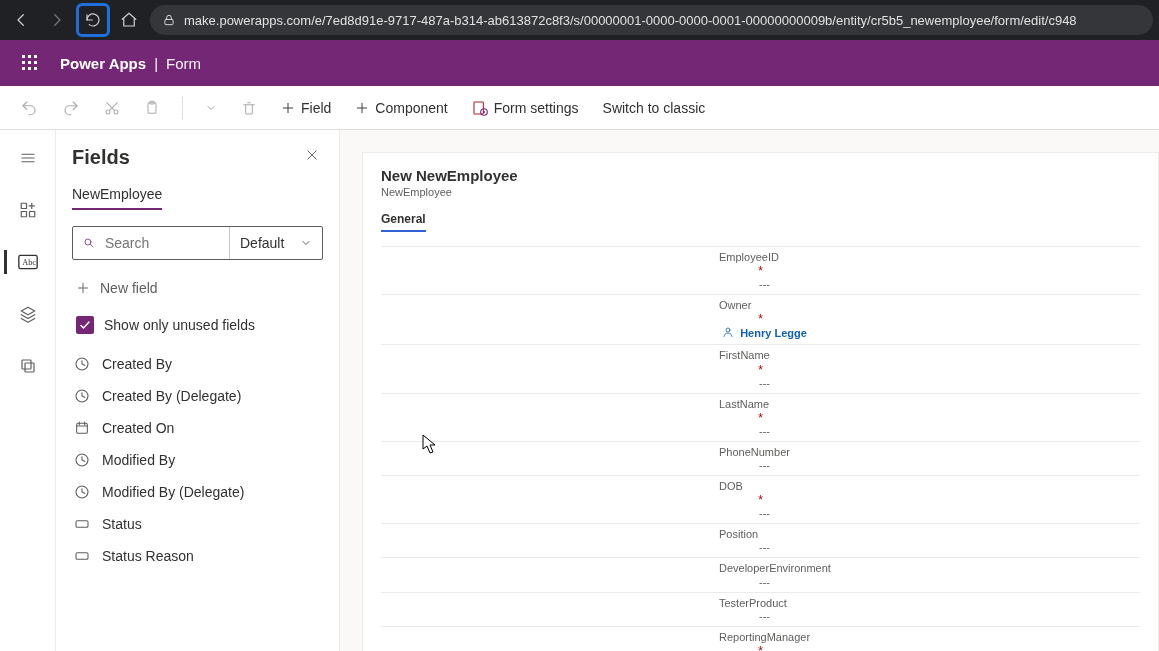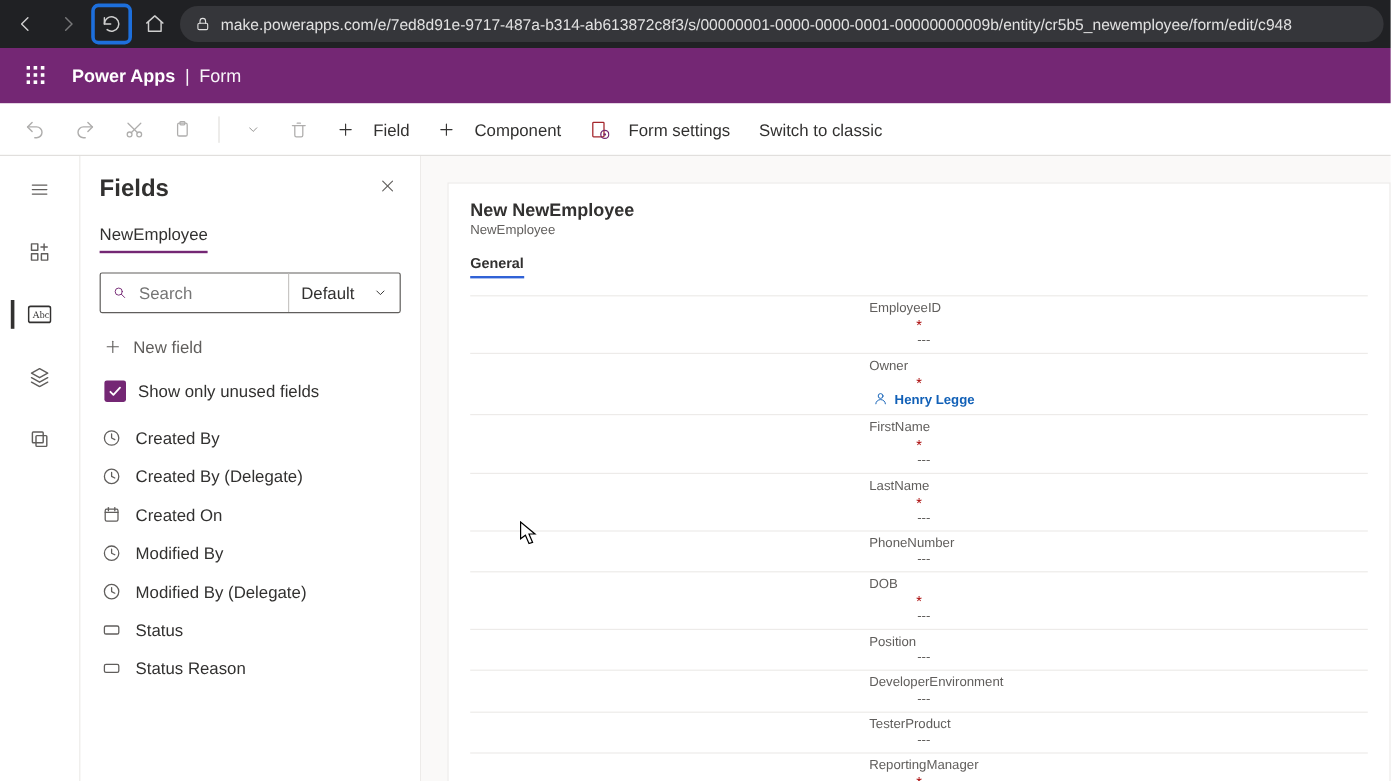--- a/index.html
+++ b/index.html
@@ -9,27 +9,27 @@
   .bc-btn { width:30px; height:30px; display:flex; align-items:center; justify-content:center; border-radius:4px; }
   .bc-reload { outline:3px solid #1d6fdc; outline-offset:-1px; }
   .addr { flex:1; background:#35363a; border-radius:20px; height:30px; display:flex; align-items:center; padding:2px 12px; gap:8px; font-size:13px; color:#e1e1e1; overflow:hidden; white-space:nowrap;}
   
   .app-bar { background:#742774; color:#fff; height:46px; display:flex; align-items:center; padding:0 16px; gap:16px; font-size:15px;}
   .waffle { width:28px; height:28px; display:flex; align-items:center; justify-content:center;}
   .app-title { font-weight:600; }
   .app-sub { opacity:.95; }
   
   .command-bar { height:44px; border-bottom:1px solid #e1dfdd; display:flex; align-items:center; padding:0 16px; gap:16px; font-size:14px; color:#605e5c;}
-  .cmd { display:flex; align-items:center; gap:16px; padding:4px 4px; }
+  .cmd { display:flex; align-items:center; gap:6px; padding:4px 4px; }
   .cmd.dark { color:#323130; }
   .cmd svg { display:block; }
   .vsep { width:1px; height:22px; background:#e1dfdd; margin:0 2px;}
   
   .main { display:flex; height:calc(100% - 40px - 46px - 44px); }
-  .rail { width:67px; border-right:1px solid #edebe9; display:flex; flex-direction:column; align-items:center; padding-top:12px; gap:20px; color:#605e5c;}
+  .rail { width:56px; border-right:1px solid #edebe9; display:flex; flex-direction:column; align-items:center; padding-top:12px; gap:20px; color:#605e5c;}
   .rail-item { width:48px; height:32px; display:flex; align-items:center; justify-content:center; position:relative;}
   .rail-item.sel::before { content:""; position:absolute; left:0; top:4px; bottom:4px; width:3px; background:#323130;}
   
   .panel { width:284px; border-right:1px solid #edebe9; display:flex; flex-direction:column; padding:14px 16px 8px 16px;}
   .panel-head { display:flex; align-items:center; justify-content:space-between;}
   .panel-title { font-size:20px; font-weight:600; }
   .close-x { color:#605e5c; padding:4px; }
   .entity-name { margin-top:16px; font-size:14px; color:#323130; padding-bottom:6px; border-bottom:2px solid #742774; width:fit-content; font-weight:500;}
   .search-row { display:flex; margin-top:16px; border:1px solid #605e5c; border-radius:2px; height:34px;}
   .search-box { flex:1; display:flex; align-items:center; gap:8px; padding:0 10px; border-right:1px solid #c8c6c4;}

